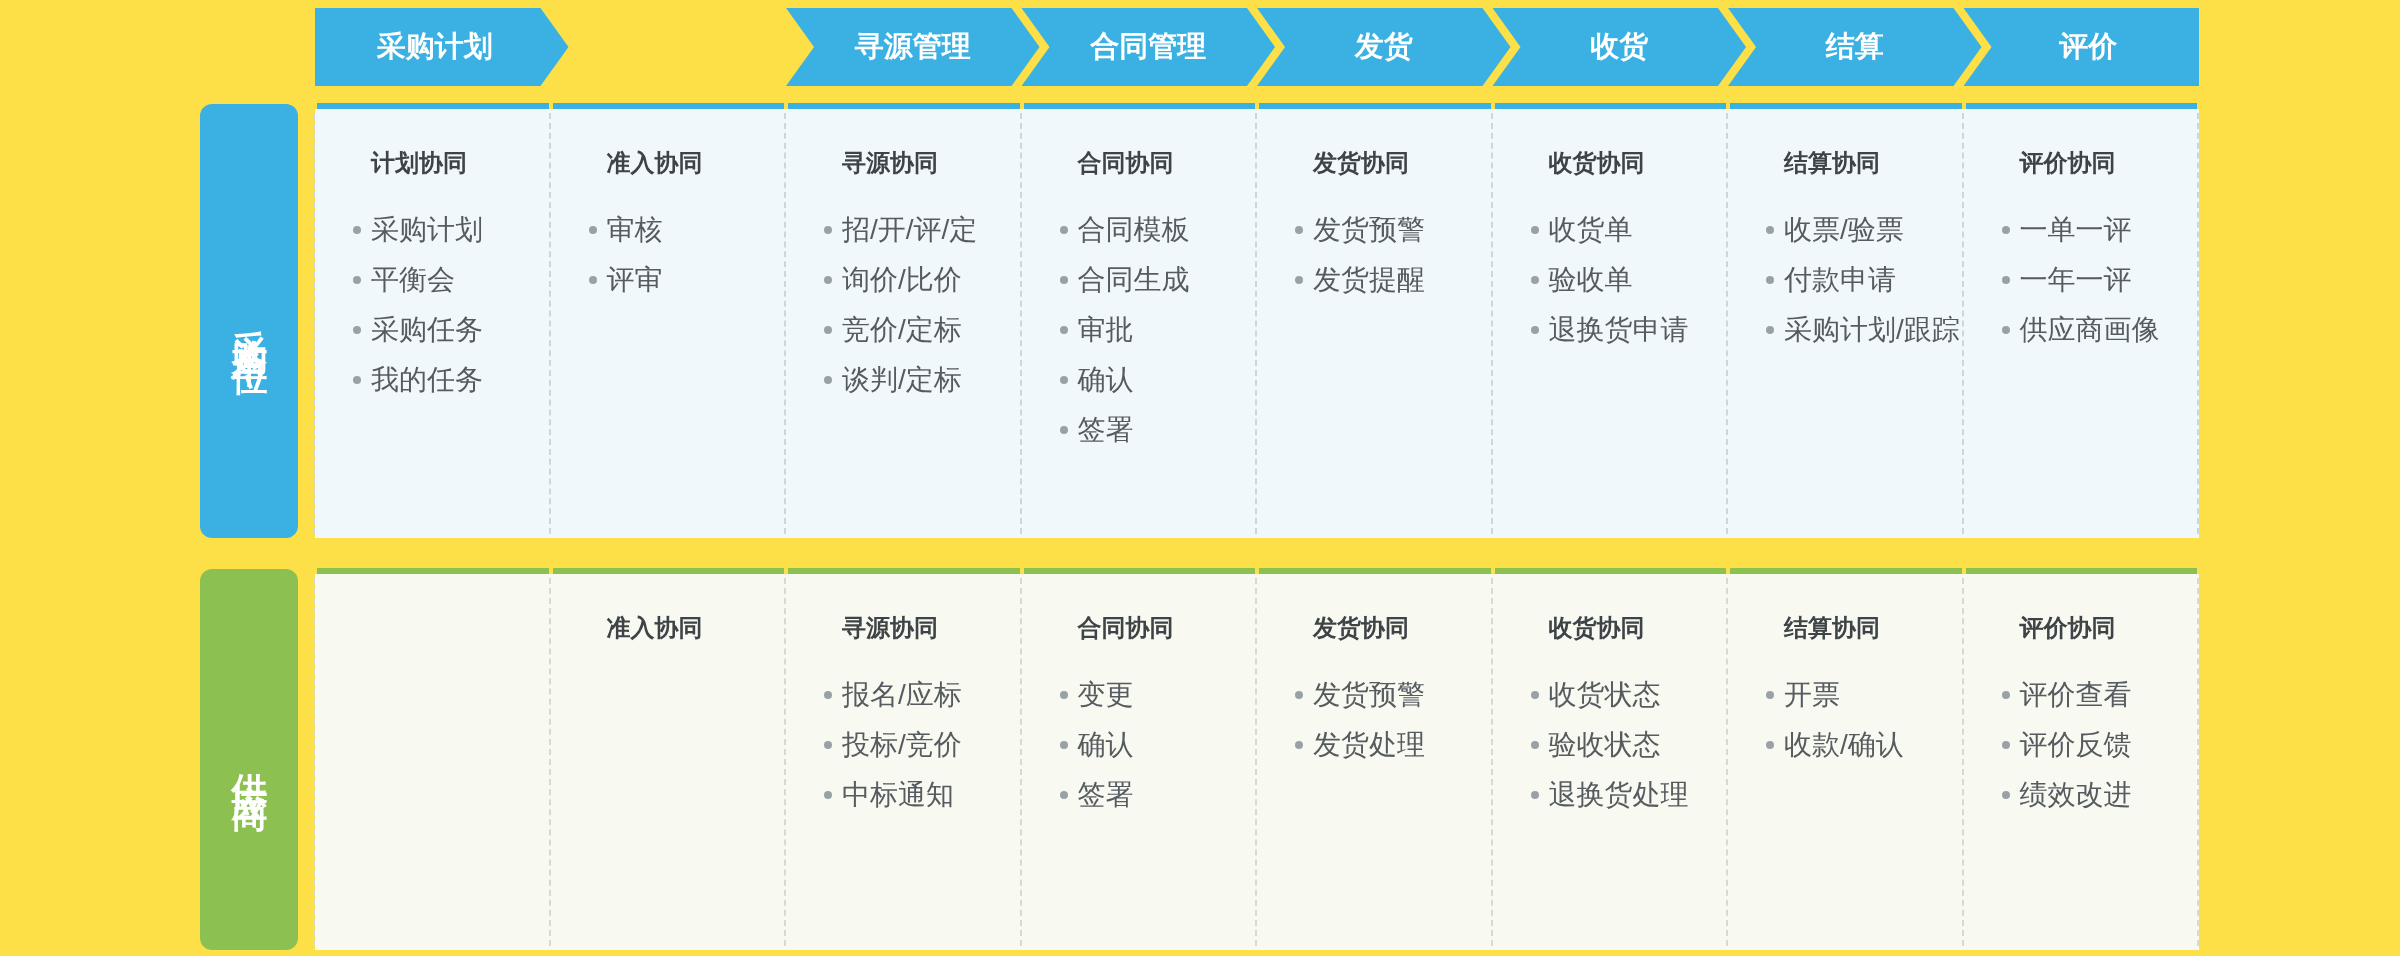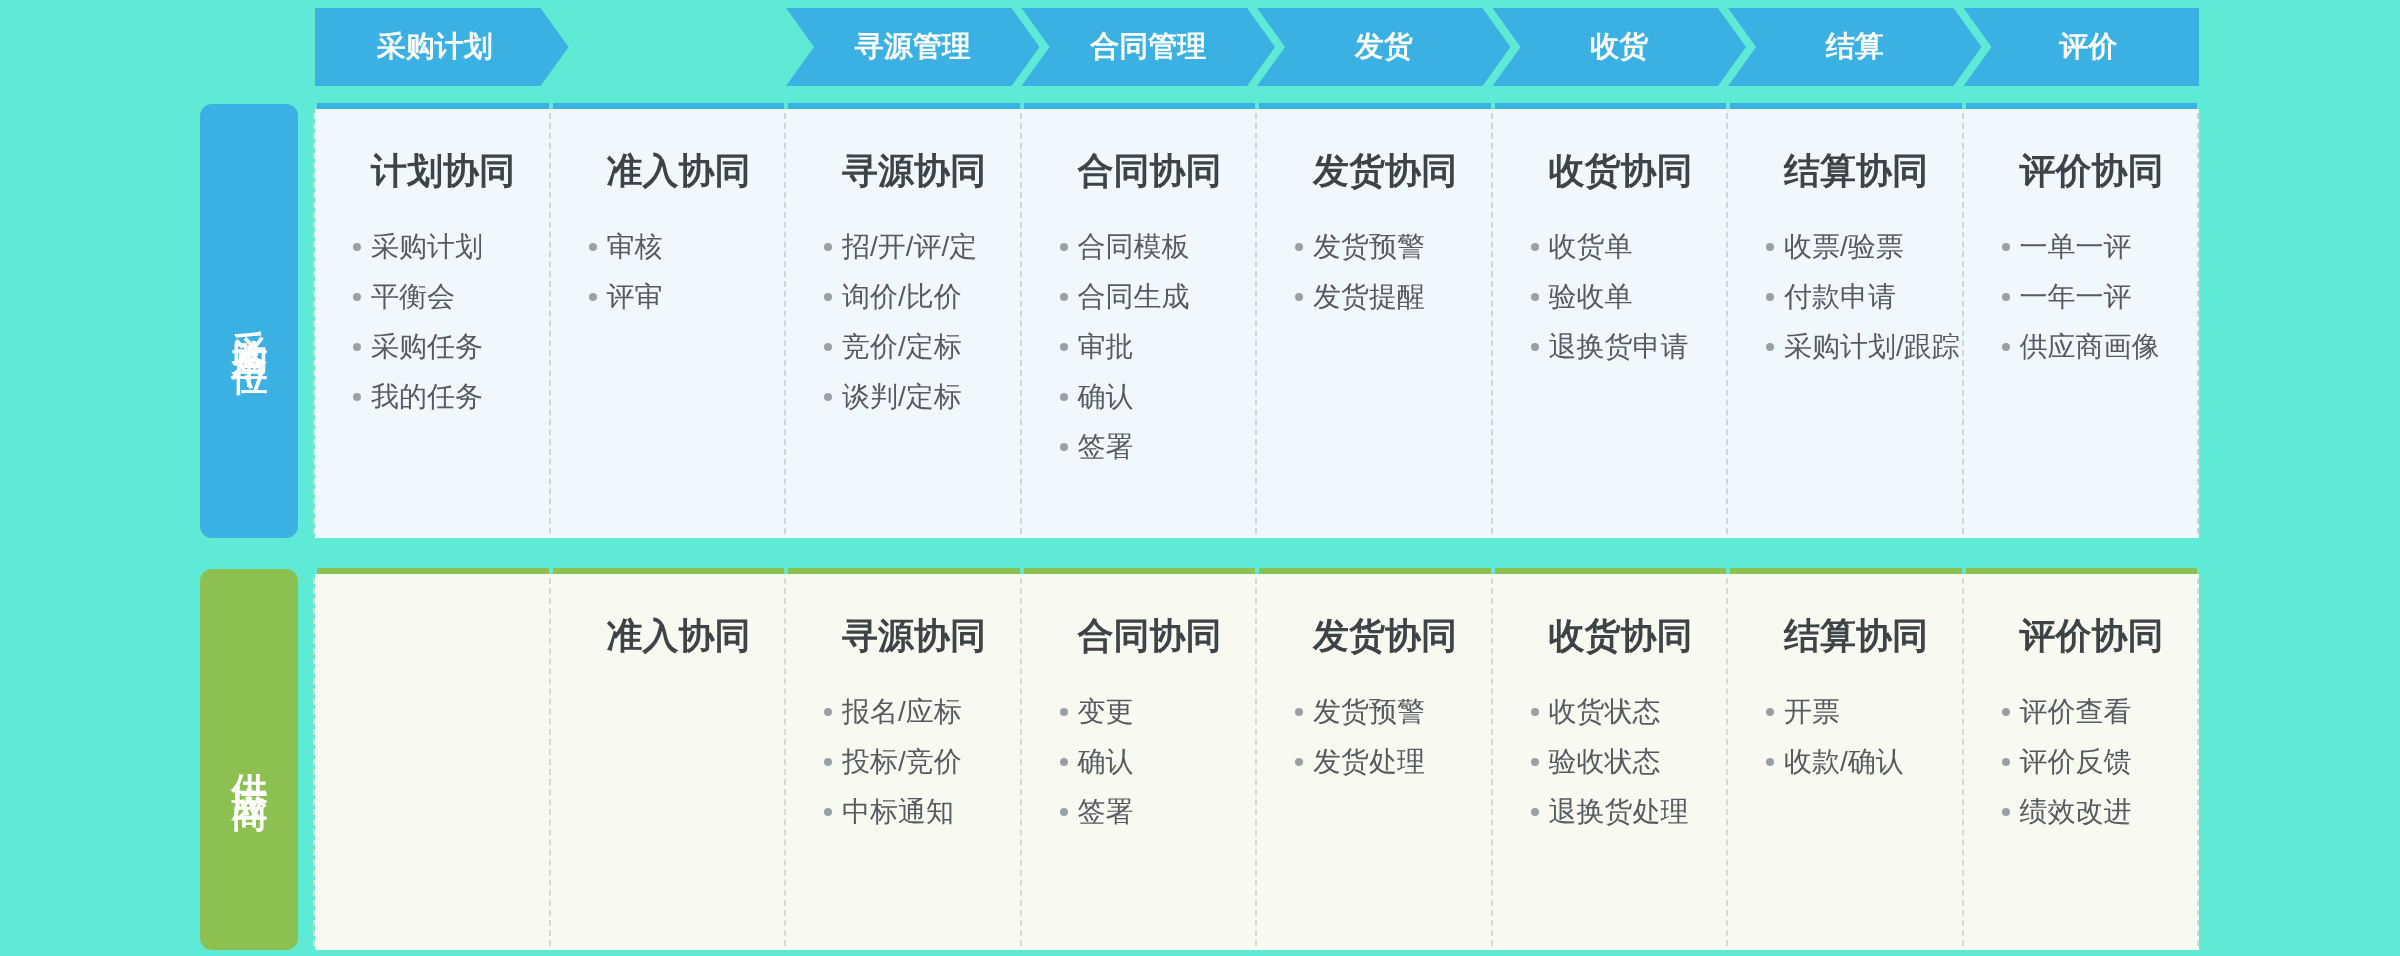--- a/index.html
+++ b/index.html
@@ -1,17 +1,17 @@
 <!DOCTYPE html>
 <html><head>
 <meta charset="utf-8">
 <style>
   html,body { margin:0; padding:0; background:#ffffff; }
   body { font-family: "Liberation Sans", "DejaVu Sans", sans-serif; }
-  #canvas { position:relative; width:2400px; height:956px; background:#5eead4; overflow:hidden; }
+  #canvas { position:relative; width:2400px; height:956px; background:#fde047; overflow:hidden; }
 
   :root {
     --blue:#3ab1e2;
     --green:#8cc152;
     --pitch:235.5px;
   }
 
   
   #stage-bar { position:absolute; left:315px; top:8px; width:1884px; height:78px; }
   .arrow {
@@ -56,21 +56,21 @@
     left: calc(var(--i) * var(--pitch) - 2px);
   }
   .band.green .vsep { border-left-color:#d6dcc9; }
 
   
   .col {
     position:absolute; top:6px; bottom:0; width:231.5px;
     left: calc(var(--i) * var(--pitch) + 2px);
     box-sizing:border-box; padding-top:38px;
   }
-  .col-title { margin:0 0 0 54px; font-size:36px; font-weight:bold; color:#3e4347; }
+  .col-title { margin:0 0 0 54px; font-size:24px; font-weight:bold; color:#3e4347; }
   .col ul { list-style:none; margin:26px 0 0 54px; padding:0; }
   .col li { position:relative; font-size:28px; color:#565b60; line-height:50px; }
   .col li::before {
     content:""; position:absolute; left:-18px; top:21px;
     width:8px; height:8px; border-radius:50%; background:#99a1a7;
   }
 </style>
 </head>
 <body>
 

